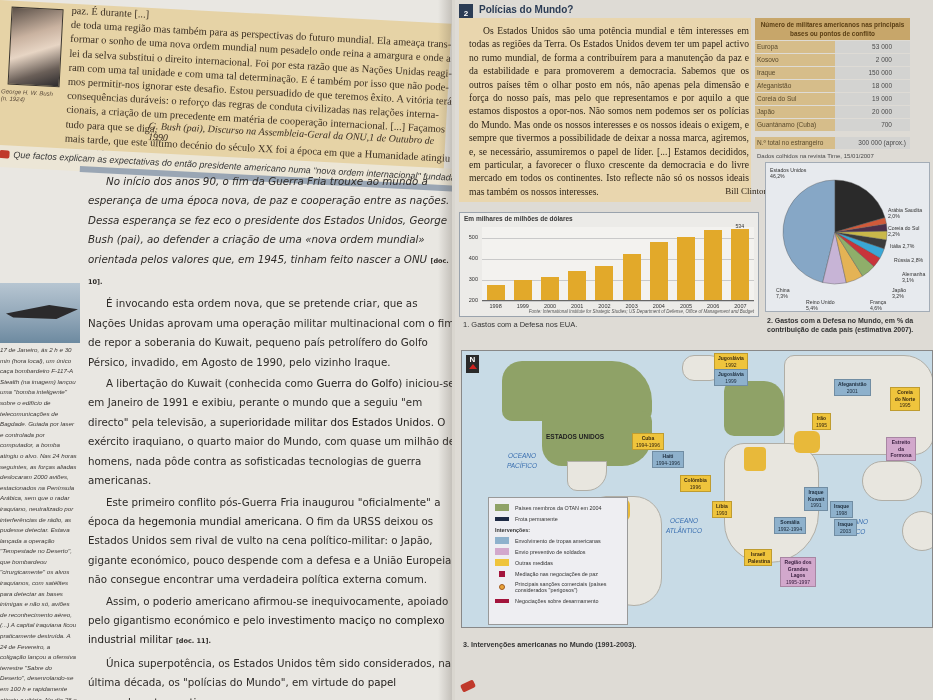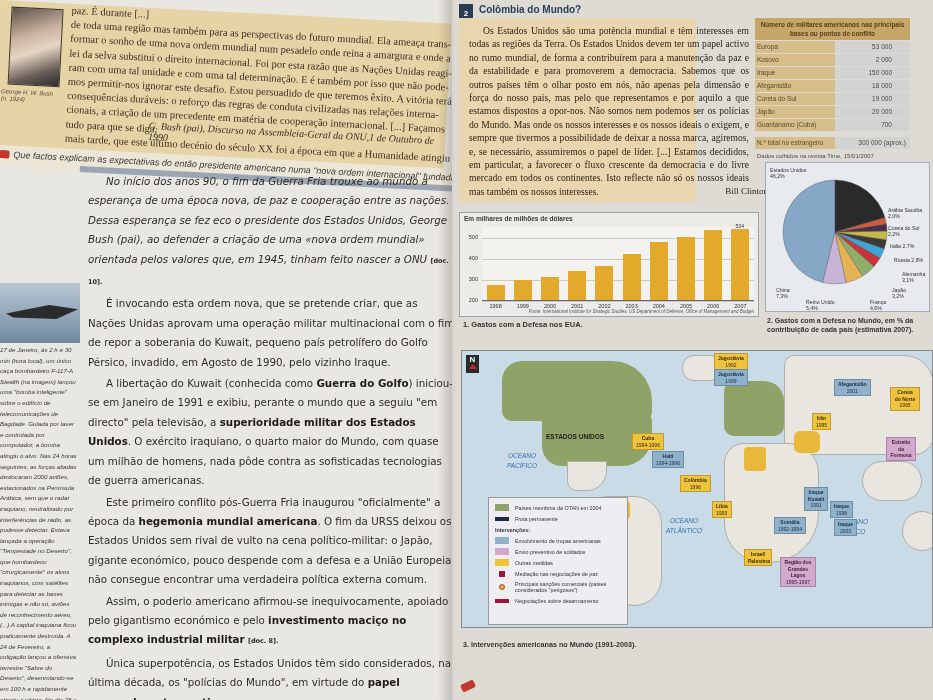--- a/index.html
+++ b/index.html
@@ -15,34 +15,34 @@
   .quote-source { position: absolute; left: 155px; top: 112px; font-family: "Liberation Serif", serif; font-size: 10px; font-style: italic; color: #3a2e22; }
   .question-bar { position: absolute; left: 0; top: 145px; width: 470px; height: 22px; transform: rotate(3deg); transform-origin: 0 0; background: #ece6d6; }
   .question-text { position: absolute; left: 14px; top: 4px; font-size: 9px; font-style: italic; color: #3a3a3a; white-space: nowrap; }
   .pencil-icon-left { position: absolute; left: 0; top: 5px; width: 10px; height: 8px; background: #c0392b; border-radius: 2px; }
   .blue-rule { position: absolute; left: 80px; top: 166px; width: 380px; height: 6px; background: #9aa6b4; transform: rotate(3deg); transform-origin: 0 0; }
 
   .main-article { position: absolute; left: 88px; top: 172px; width: 370px; }
   .section-heading { font-size: 13px; font-weight: bold; font-style: italic; color: #1f3555; margin-left: 2px; margin-bottom: 4px; }
   .section-heading .star { color: #1f3555; margin-right: 3px; }
   .article-p { font-family: "DejaVu Sans", sans-serif; font-size: 10.3px; line-height: 19.4px; color: #2e2b28; text-indent: 18px; margin-bottom: 2px; }
-  .article-p b { font-weight: bold; color: #1d1a17; }
+  .article-p b { font-weight: normal; color: #1d1a17; }
   .article-p .ref { font-size: 6.5px; font-weight: bold; }
 
   .jet-photo { position: absolute; left: 0; top: 283px; width: 80px; height: 60px; background: linear-gradient(180deg,#b7c6d2 0%,#8ea4b6 60%,#6d8aa0 100%); }
   .jet-shape { position: absolute; left: 6px; top: 22px; width: 72px; height: 14px; background: #2b2a2c; clip-path: polygon(0 60%, 60% 0, 100% 30%, 70% 100%, 10% 90%); }
   .side-caption { position: absolute; left: 0; top: 345px; width: 78px; font-size: 6.2px; font-style: italic; line-height: 10.6px; color: #3a3633; }
 
   .page-gutter { position: absolute; left: 438px; top: 0; width: 30px; height: 700px; background: linear-gradient(90deg, rgba(0,0,0,0) 0%, rgba(60,50,40,0.25) 55%, rgba(0,0,0,0.45) 100%); }
 
   
   .right-page { position: absolute; left: 455px; top: 0; width: 478px; height: 700px; background: #dedbd5; }
   .doc-badge { position: absolute; left: 4px; top: 4px; width: 14px; height: 16px; background: #2b3c55; color: #fff; font-size: 8px; font-weight: bold; text-align: center; line-height: 20px; }
   .doc-title { position: absolute; left: 24px; top: 4px; font-size: 10px; font-weight: bold; color: #2b3c55; }
-  .clinton-box { position: absolute; left: 4px; top: 18px; width: 237px; height: 184px; background: #e9d6ae; }
+  .clinton-box { position: absolute; left: 4px; top: 18px; width: 292px; height: 184px; background: #e9d6ae; }
   .clinton-text { position: absolute; left: 10px; top: 6px; width: 280px; font-family: "Liberation Serif", serif; font-size: 9.6px; line-height: 13.4px; color: #2e2418; text-indent: 14px; text-align: justify; }
   .clinton-source { position: absolute; right: 8px; top: 186px; font-family: "Liberation Serif", serif; font-size: 9px; color: #2e2418; }
   .clinton-source i { font-style: italic; }
 
   .troops-table { position: absolute; left: 300px; top: 18px; width: 155px; }
   .troops-head { background: #c7a66a; color: #5a3e14; font-size: 6.4px; font-weight: bold; text-align: center; padding: 2px 3px; line-height: 9px; }
   .troops-row { display: flex; height: 12px; margin-top: 1px; }
   .troops-cell-name { width: 80px; background: #d6bd8a; font-size: 6.5px; color: #5a4a2c; padding-left: 2px; line-height: 12px; }
   .troops-cell-val { flex: 1; background: #d3d3d1; font-size: 6.5px; color: #4a4a4a; text-align: right; padding-right: 18px; line-height: 12px; }
   .troops-total { display: flex; height: 12px; margin-top: 6px; }
@@ -50,21 +50,21 @@
 
   .bar-chart { position: absolute; left: 4px; top: 212px; width: 300px; height: 105px; background: #ecebe8; border: 1px solid #9aa3ad; }
   .bar-chart-title { position: absolute; left: 4px; top: 2px; font-size: 6.5px; font-weight: bold; color: #3a3a3a; }
   .bar-plot { position: absolute; left: 22px; top: 14px; width: 272px; height: 74px; border-bottom: 1px solid #666; background: #f3f2ef; }
   .bar-gridline { position: absolute; left: 0; width: 100%; height: 1px; background: #c9c9c9; }
   .bar-ytick { position: absolute; left: -20px; font-size: 5.5px; color: #333; width: 16px; text-align: right; }
   .bar { position: absolute; bottom: 0; width: 18px; background: #e2a92a; }
   .bar-xlabel { position: absolute; font-size: 5.5px; color: #333; width: 26px; text-align: center; }
   .bar-valuelabel { position: absolute; font-size: 5.2px; color: #333; }
   .bar-footnote { position: absolute; right: 4px; bottom: 2px; font-size: 4.5px; font-style: italic; color: #555; white-space: nowrap; }
-  .chart1-caption { position: absolute; left: 8px; top: 320px; font-size: 7.5px; font-weight: bold; color: #333; }
+  .chart1-caption { position: absolute; left: 8px; top: 320px; font-size: 7.5px; font-weight: normal; color: #333; }
 
   .pie-box { position: absolute; left: 310px; top: 162px; width: 165px; height: 150px; background: #e7eaee; border: 1px solid #a3acb6; }
   .pie-svg { position: absolute; left: 14px; top: 14px; }
   .pie-label { position: absolute; font-size: 5.2px; color: #333; line-height: 6px; }
   .chart2-caption { position: absolute; left: 312px; top: 316px; width: 170px; font-size: 7px; font-weight: bold; color: #333; line-height: 9px; }
 
   .map-box { position: absolute; left: 6px; top: 350px; width: 472px; height: 278px; background: #c8dbe6; border: 1px solid #888; overflow: hidden; }
   .north-badge { position: absolute; left: 4px; top: 4px; width: 13px; height: 18px; background: #2a2a2a; color: #fff; font-size: 8px; font-weight: bold; text-align: center; }
   .north-badge .tri { display: block; width: 0; height: 0; margin: 0 auto; border-left: 4px solid transparent; border-right: 4px solid transparent; border-bottom: 5px solid #d0241f; }
   .land { position: absolute; background: #e8e6df; border: 1px solid #b0aea6; }
@@ -130,35 +130,35 @@
     </p>
     <p class="article-p">É invocando esta ordem nova, que se pretende criar, que as Nações Unidas aprovam uma operação militar multinacional com o fim de repor a soberania do Kuwait, pequeno país petrolífero do Golfo Pérsico, invadido, em Agosto de 1990, pelo vizinho Iraque.</p>
     <p class="article-p">
       <span>A libertação do Kuwait (conhecida como </span><b>Guerra do Golfo</b><span>) iniciou-se em Janeiro de 1991 e exibiu, perante o mundo que a seguiu "em directo" pela televisão, a </span><b>superioridade militar dos Estados Unidos</b><span>. O exército iraquiano, o quarto maior do Mundo, com quase um milhão de homens, nada pôde contra as sofisticadas tecnologias de guerra americanas.</span>
     </p>
     <p class="article-p">
       <span>Este primeiro conflito pós-Guerra Fria inaugurou "oficialmente" a época da </span><b>hegemonia mundial americana</b><span>. O fim da URSS deixou os Estados Unidos sem rival de vulto na cena político-militar: o Japão, gigante económico, pouco despende com a defesa e a União Europeia não consegue encontrar uma verdadeira política externa comum.</span>
     </p>
     <p class="article-p">
       <span>Assim, o poderio americano afirmou-se inequivocamente, apoiado pelo gigantismo económico e pelo </span><b>investimento maciço no complexo industrial militar</b>
-      <span class="ref">[doc. 8].</span>
+      <span class="ref">[doc. 11].</span>
     </p>
     <p class="article-p">
       <span>Única superpotência, os Estados Unidos têm sido considerados, na última década, os "polícias do Mundo", em virtude do </span><b>papel preponderante e activo</b>
       
     </p>
 
   </div>
 
   <div class="page-gutter"></div>
 </div>
 
 <div class="right-page">
   <div class="doc-badge">2</div>
-  <div class="doc-title">Colômbia do Mundo?</div>
+  <div class="doc-title">Polícias do Mundo?</div>
 
   <div class="clinton-box">
     <div class="clinton-text">Os Estados Unidos são uma potência mundial e têm interesses em todas as regiões da Terra. Os Estados Unidos devem ter um papel activo no rumo mundial, de forma a contribuírem para a manutenção da paz e da estabilidade e para promoverem a democracia. Sabemos que os outros países têm o olhar posto em nós, não apenas pela dimensão e força do nosso país, mas pelo que representamos e por aquilo a que estamos dispostos a opor-nos. Não somos nem podemos ser os polícias do Mundo. Mas onde os nossos interesses e os nossos ideais o exigem, e sempre que tivermos a possibilidade de deixar a nossa marca, agiremos, e, se necessário, assumiremos o papel de líder. [...] Estamos decididos, em particular, a favorecer o fluxo crescente da democracia e do livre mercado em todos os continentes. Isto reflecte não só os nossos ideais mas também os nossos interesses.</div>
   </div>
   <div class="clinton-source">
     <span>Bill Clinton, entrevista concedida à revista </span><i>Limes</i><span>, 1997</span>
   </div>
 
   <div class="troops-table">
     <div class="troops-head">Número de militares americanos nas principais bases ou pontos de conflito</div>

